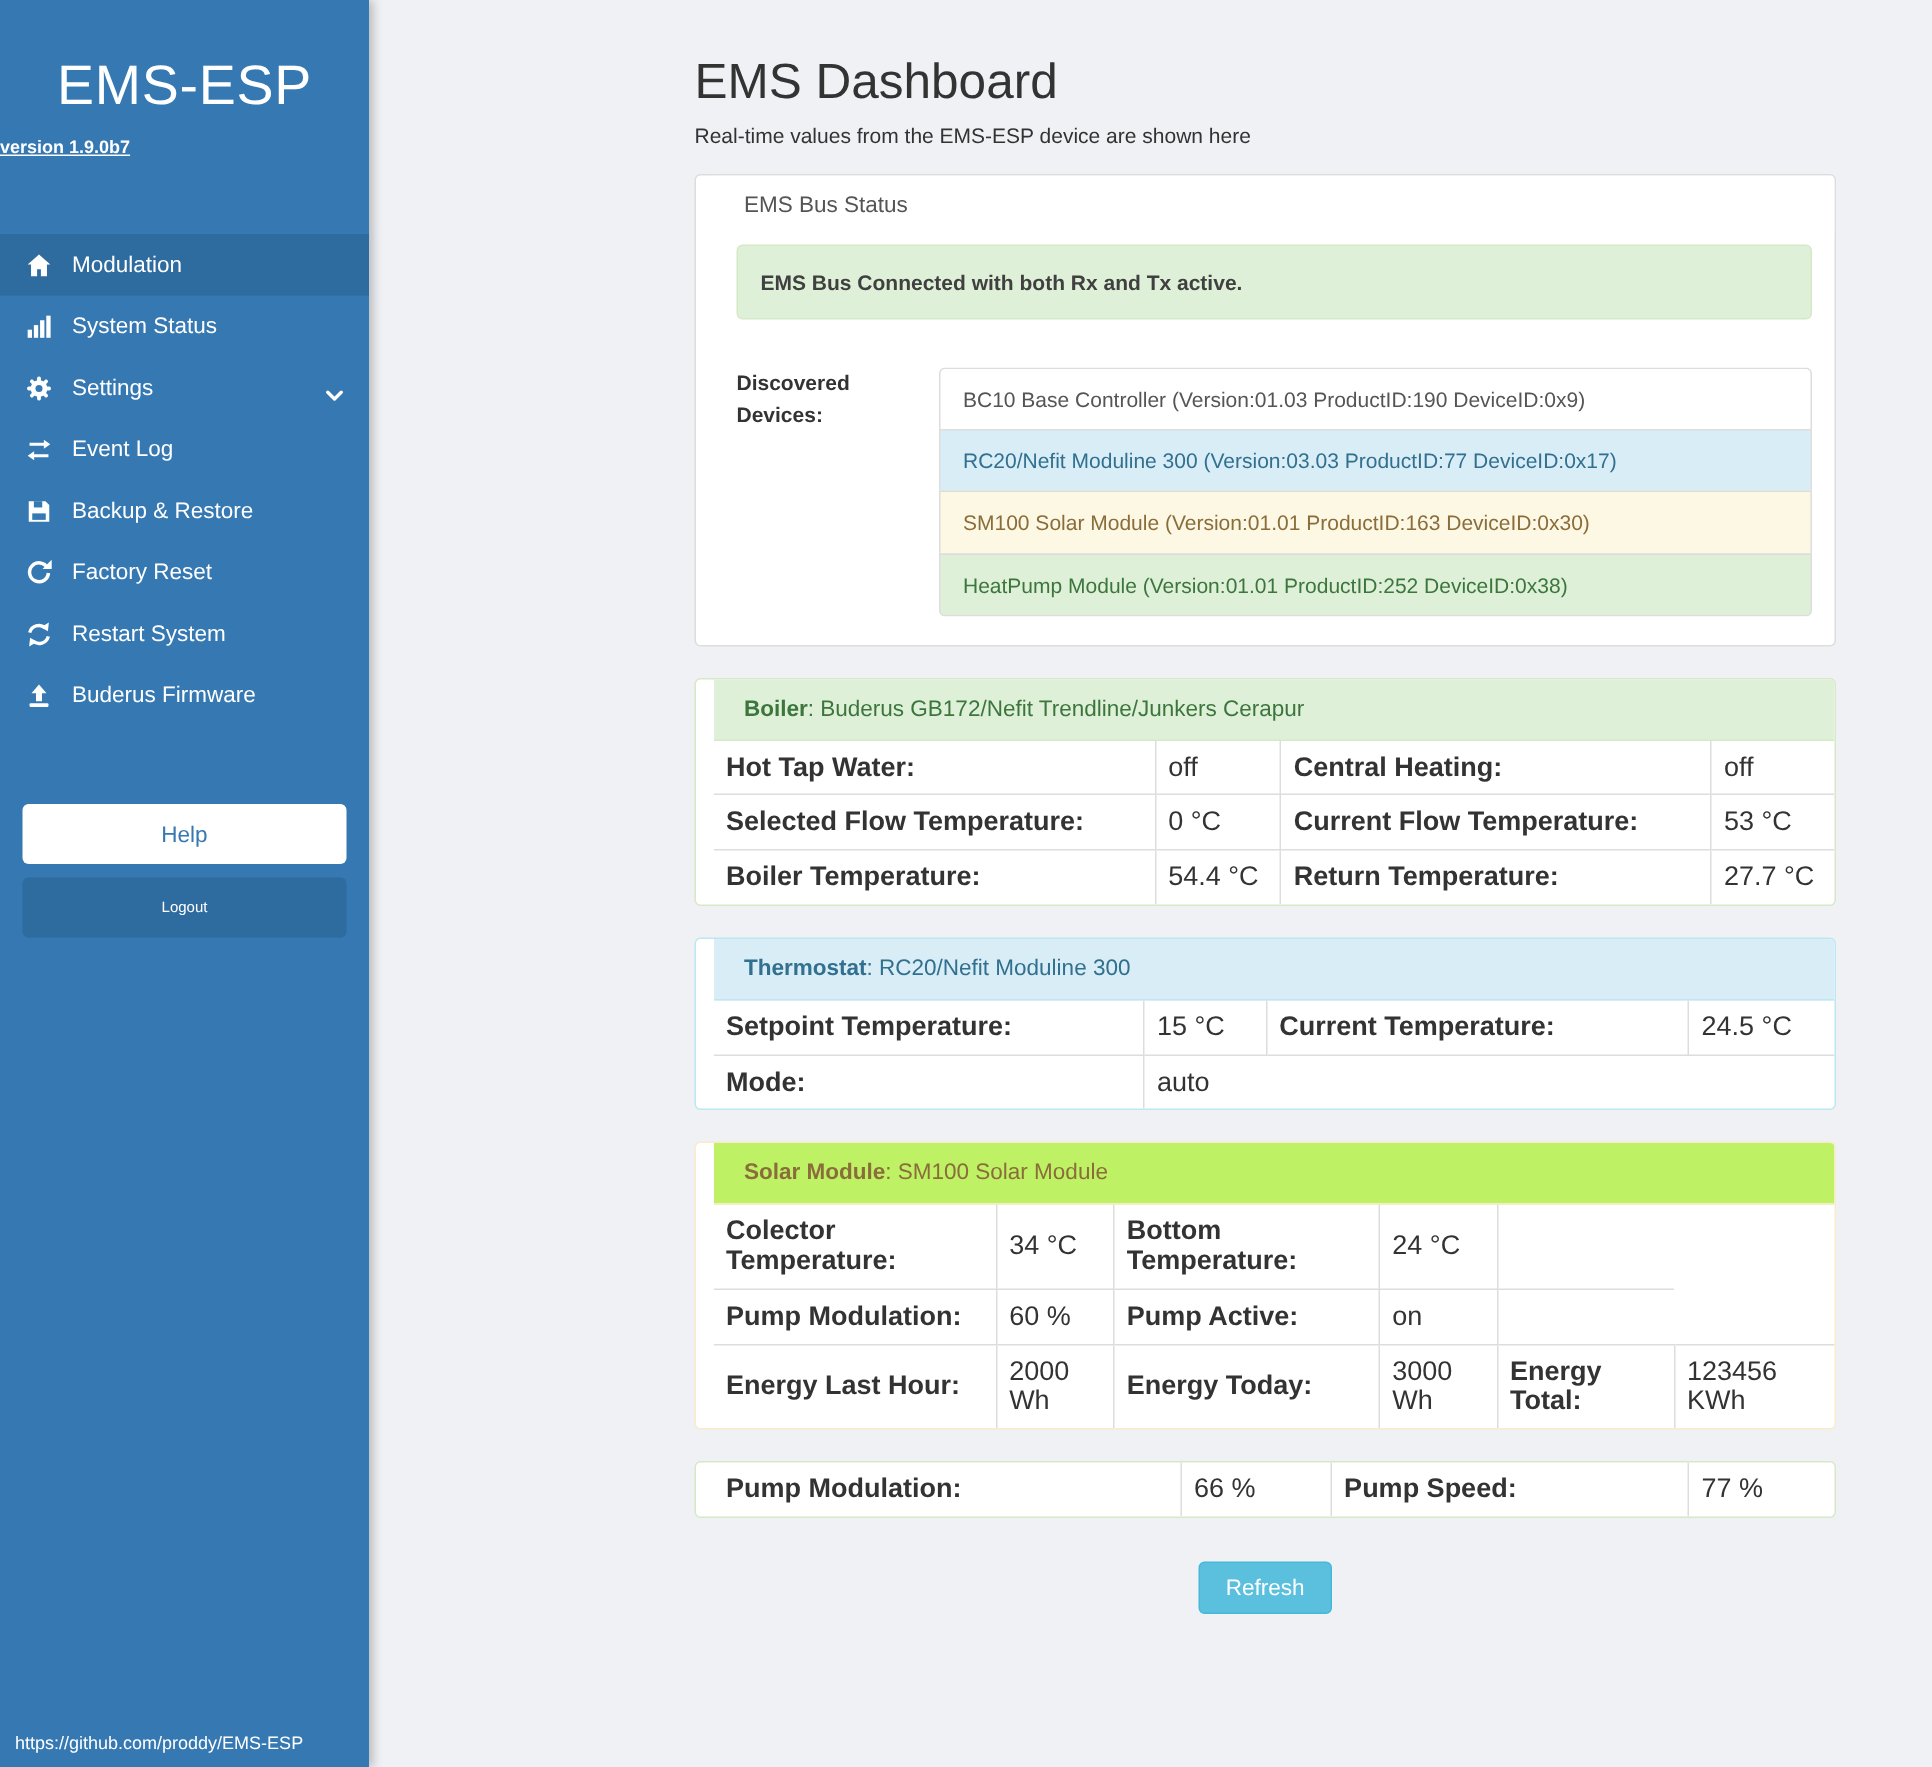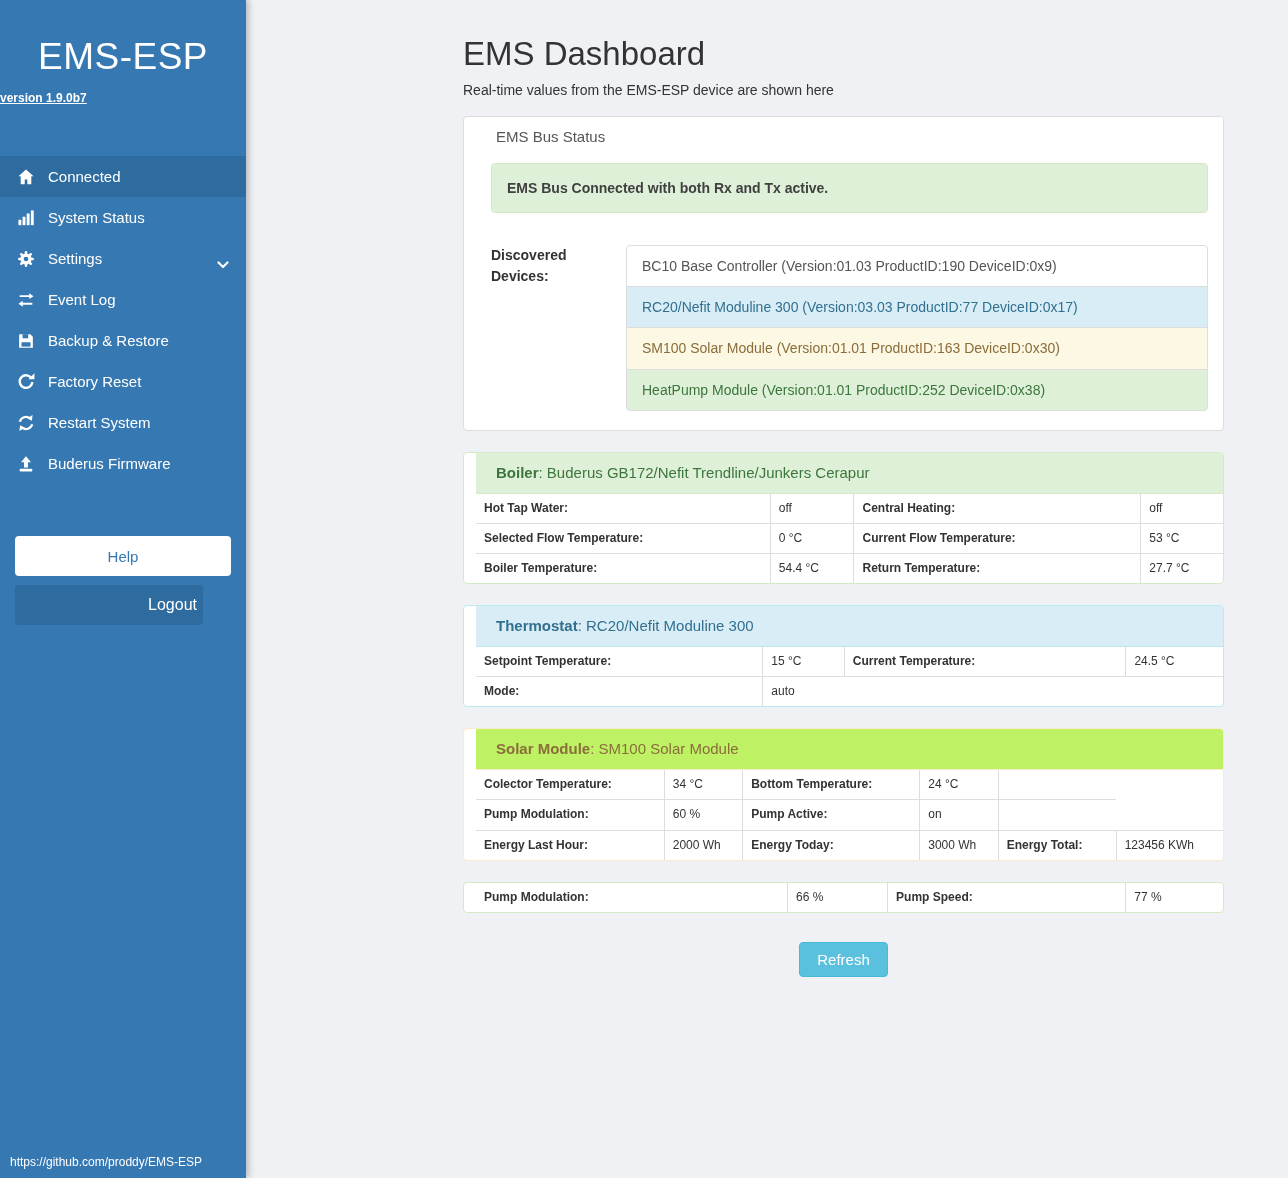--- a/index.html
+++ b/index.html
@@ -25,23 +25,23 @@
   }
   .nav-item.active { background:#2e6b9f; }
   .nav-icon { width:20px; height:20px; margin-right:12px; display:flex; align-items:center; justify-content:center; flex:0 0 20px; }
   .chevron { position:absolute; right:17px; top:17px; }
   .btn-help {
     display:block; width:216px; height:40px; margin:52px 15px 9px;
     background:#fff; color:#3578b2; border:none; border-radius:4px;
     font-size:15px; font-family:inherit; cursor:pointer;
   }
   .btn-logout {
-    display:block; width:188px; height:40px; margin:0 15px;
+    display:block; width:216px; height:40px; margin:0 15px;
     background:#2e6b9f; color:#fff; border:none; border-radius:4px;
-    font-size:16px; font-family:inherit; cursor:pointer;text-align:right;
+    font-size:10px; font-family:inherit; cursor:pointer;
   }
   .sidebar-footer { position:absolute; left:10px; bottom:9px; font-size:12px; color:#fff; }
 
   
   .main { flex:1; position:relative; }
   .content { margin-left:217px; width:761px; }
   .page-title { font-size:33px; font-weight:400; color:#333; margin:35px 0 9px; }
   .subtitle { font-size:14px; color:#333; margin:0 0 18px; }
 
   .panel { background:#fff; border:1px solid #ddd; border-radius:4px; margin-bottom:21px; overflow:hidden;padding-left:12px; }
@@ -66,21 +66,21 @@
   dl.devices dd { margin-left:135px; }
   .list-group { border-radius:4px; }
   .list-item { padding:10px 15px; font-size:14px; line-height:1.45; border:1px solid #ddd; margin-top:-1px; }
   .list-item:first-child { border-radius:4px 4px 0 0; margin-top:0; }
   .list-item:last-child { border-radius:0 0 4px 4px; }
   .li-success { background:#dff0d8; color:#3c763d; }
   .li-default { background:#fff; color:#555; }
   .li-info { background:#d9edf7; color:#31708f; }
   .li-warning { background:#fcf8e3; color:#8a6d3b; }
 
-  table.kv { width:100%; border-collapse:collapse; table-layout:fixed; font-size:12px; color:#333; }
+  table.kv { width:100%; border-collapse:collapse; table-layout:fixed; font-size:18px; color:#333; }
   .kv td { padding:8px; border:1px solid #ddd; line-height:1.1; }
   .kv td:first-child { border-left:0; }
   .kv td:last-child { border-right:0; }
   .kv tr:first-child td { border-top:0; }
   .kv tr:last-child td { border-bottom:0; }
   .kv td.lbl { font-weight:bold; }
   .kv td.cell-empty { border-right:0; }
 
   .refresh-wrap { text-align:center; margin:29px 0 40px; }
   .btn-refresh {
@@ -98,21 +98,21 @@
     <div class="version">version 1.9.0b7</div>
 
     <div class="nav">
 
       <div class="nav-item active">
         <span class="nav-icon">
           <svg width="18" height="18" viewBox="0 0 20 20" fill="#fff">
               <path d="M10 1.8 1.6 9.2h2.5V18h4.5v-5.3h2.8V18h4.5V9.2h2.5z"></path>
             </svg>
         </span>
-        <span>Connected</span>
+        <span>Modulation</span>
       </div>
 
       <div class="nav-item">
         <span class="nav-icon">
           <svg width="18" height="18" viewBox="0 0 20 20" fill="#fff">
               <rect x="1.6" y="12" width="3.2" height="6"></rect>
               <rect x="6.2" y="8.6" width="3.2" height="9.4"></rect>
               <rect x="10.8" y="5" width="3.2" height="13"></rect>
               <rect x="15.4" y="1.6" width="3.2" height="16.4"></rect>
             </svg>

